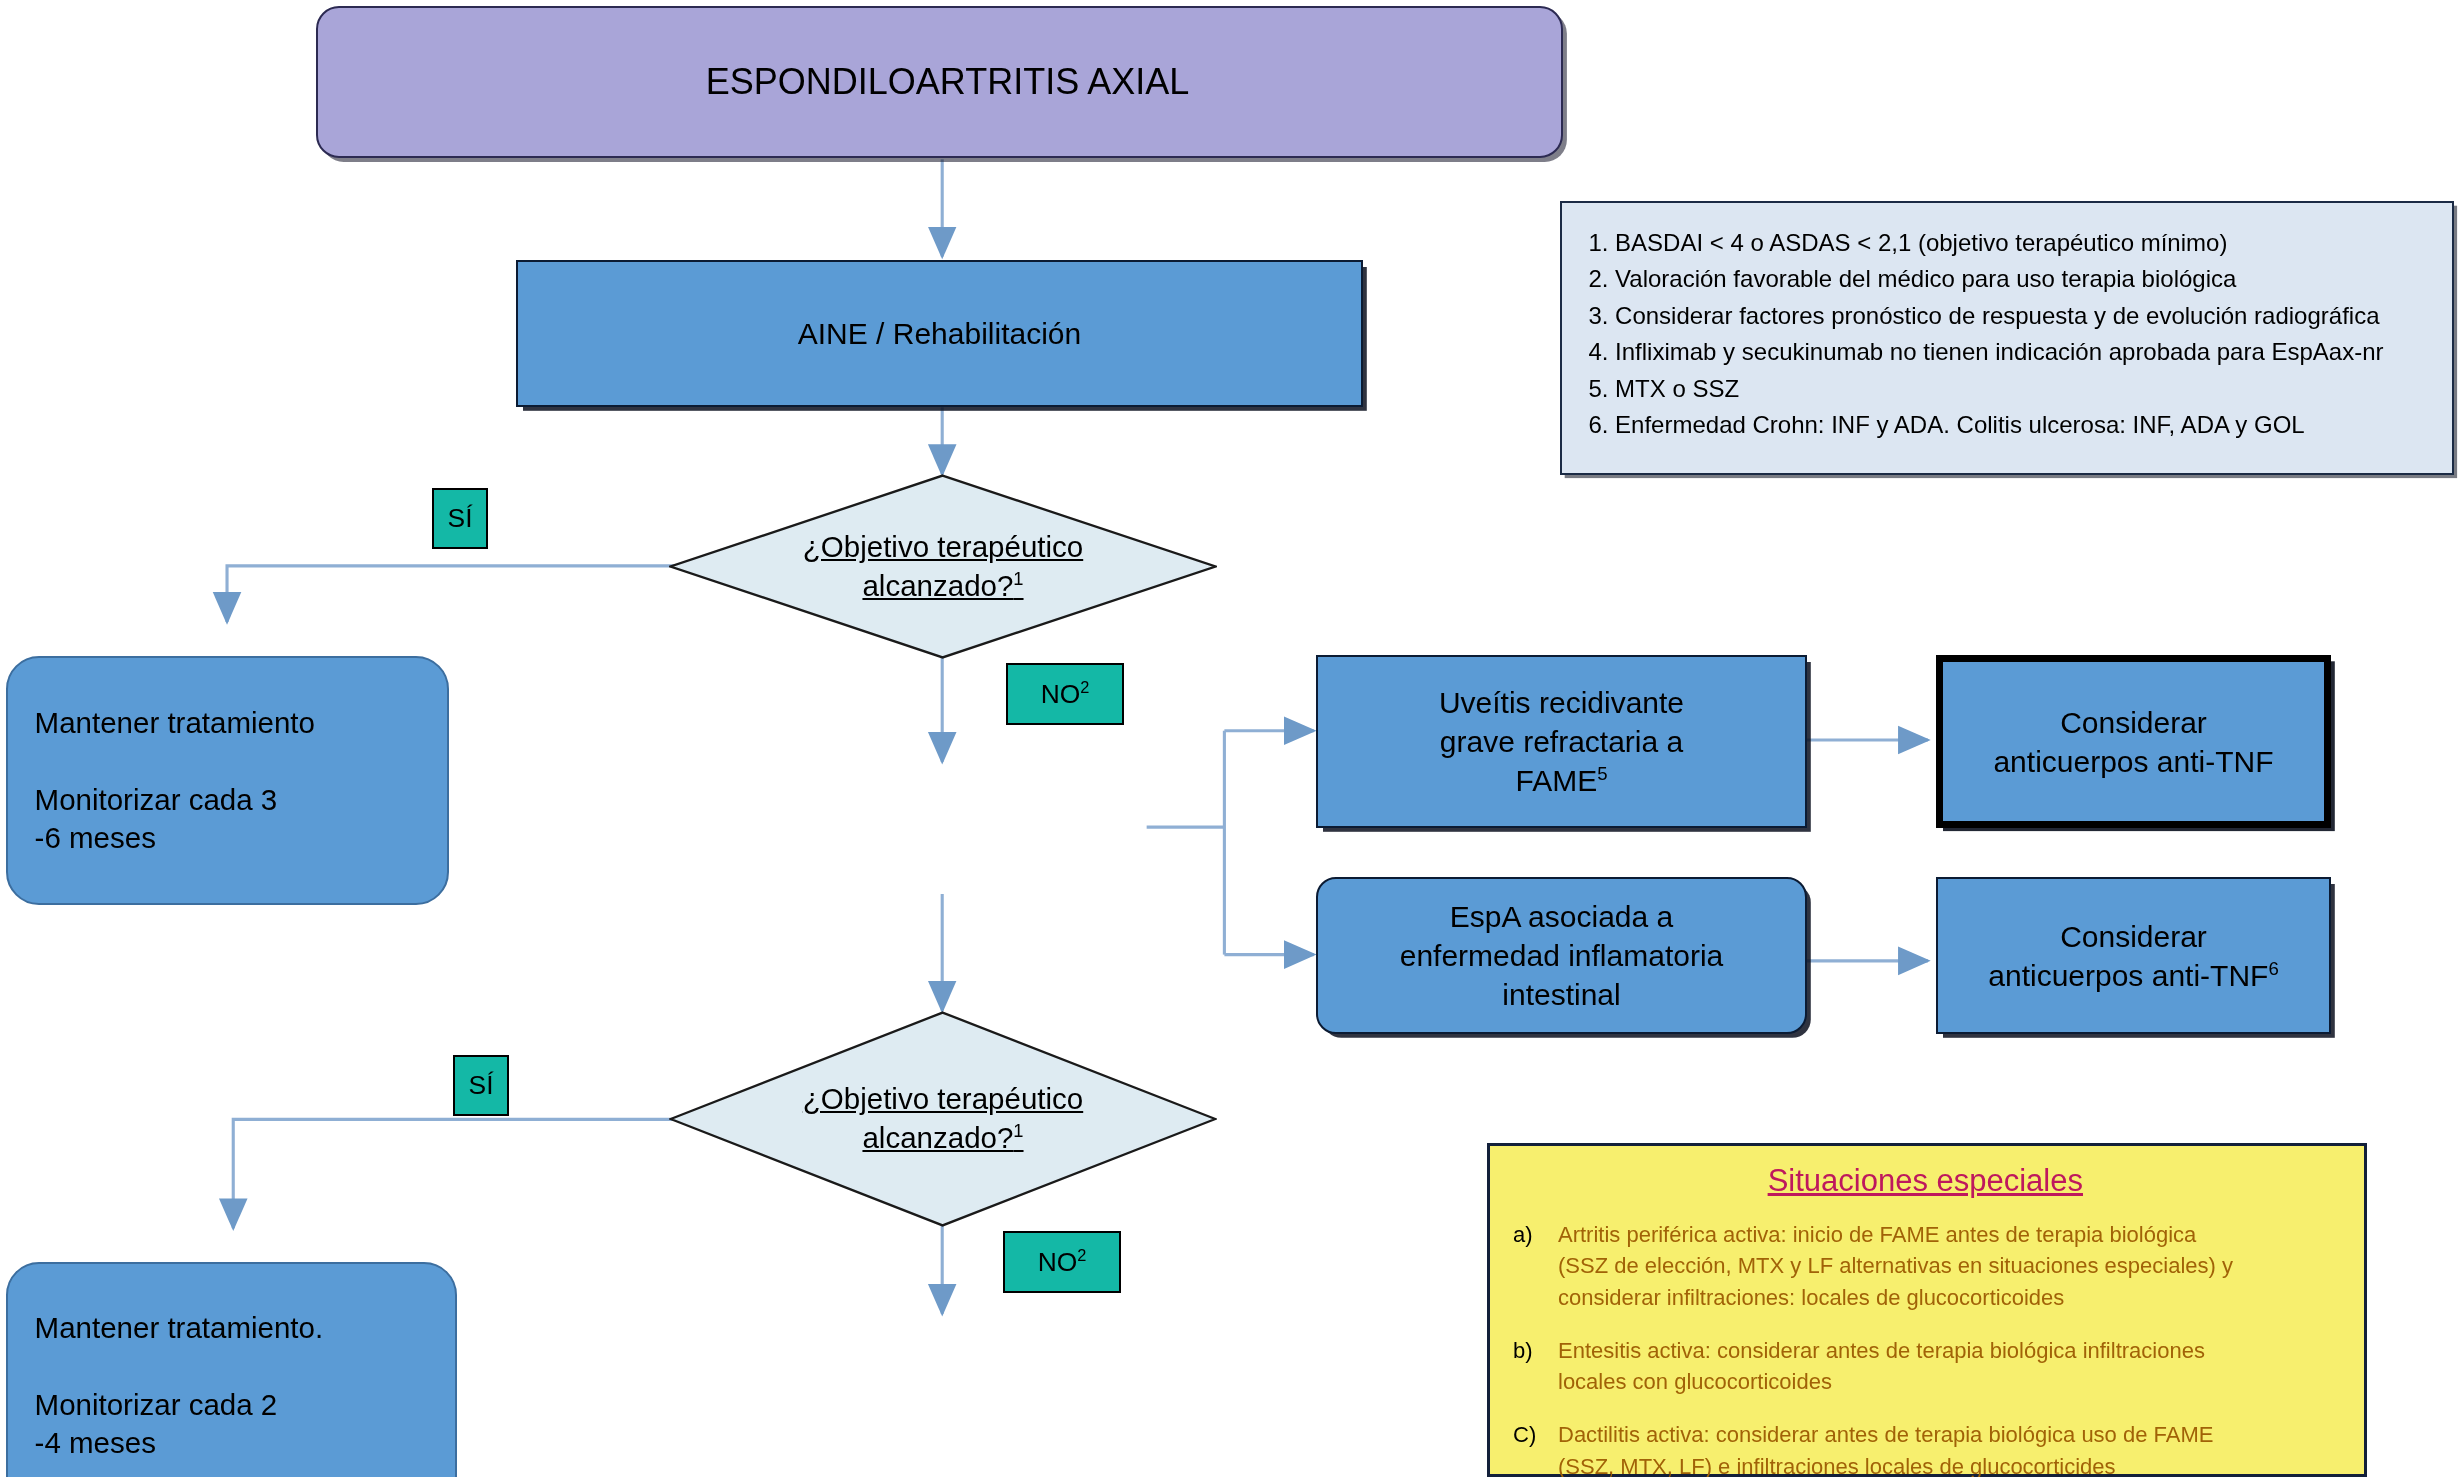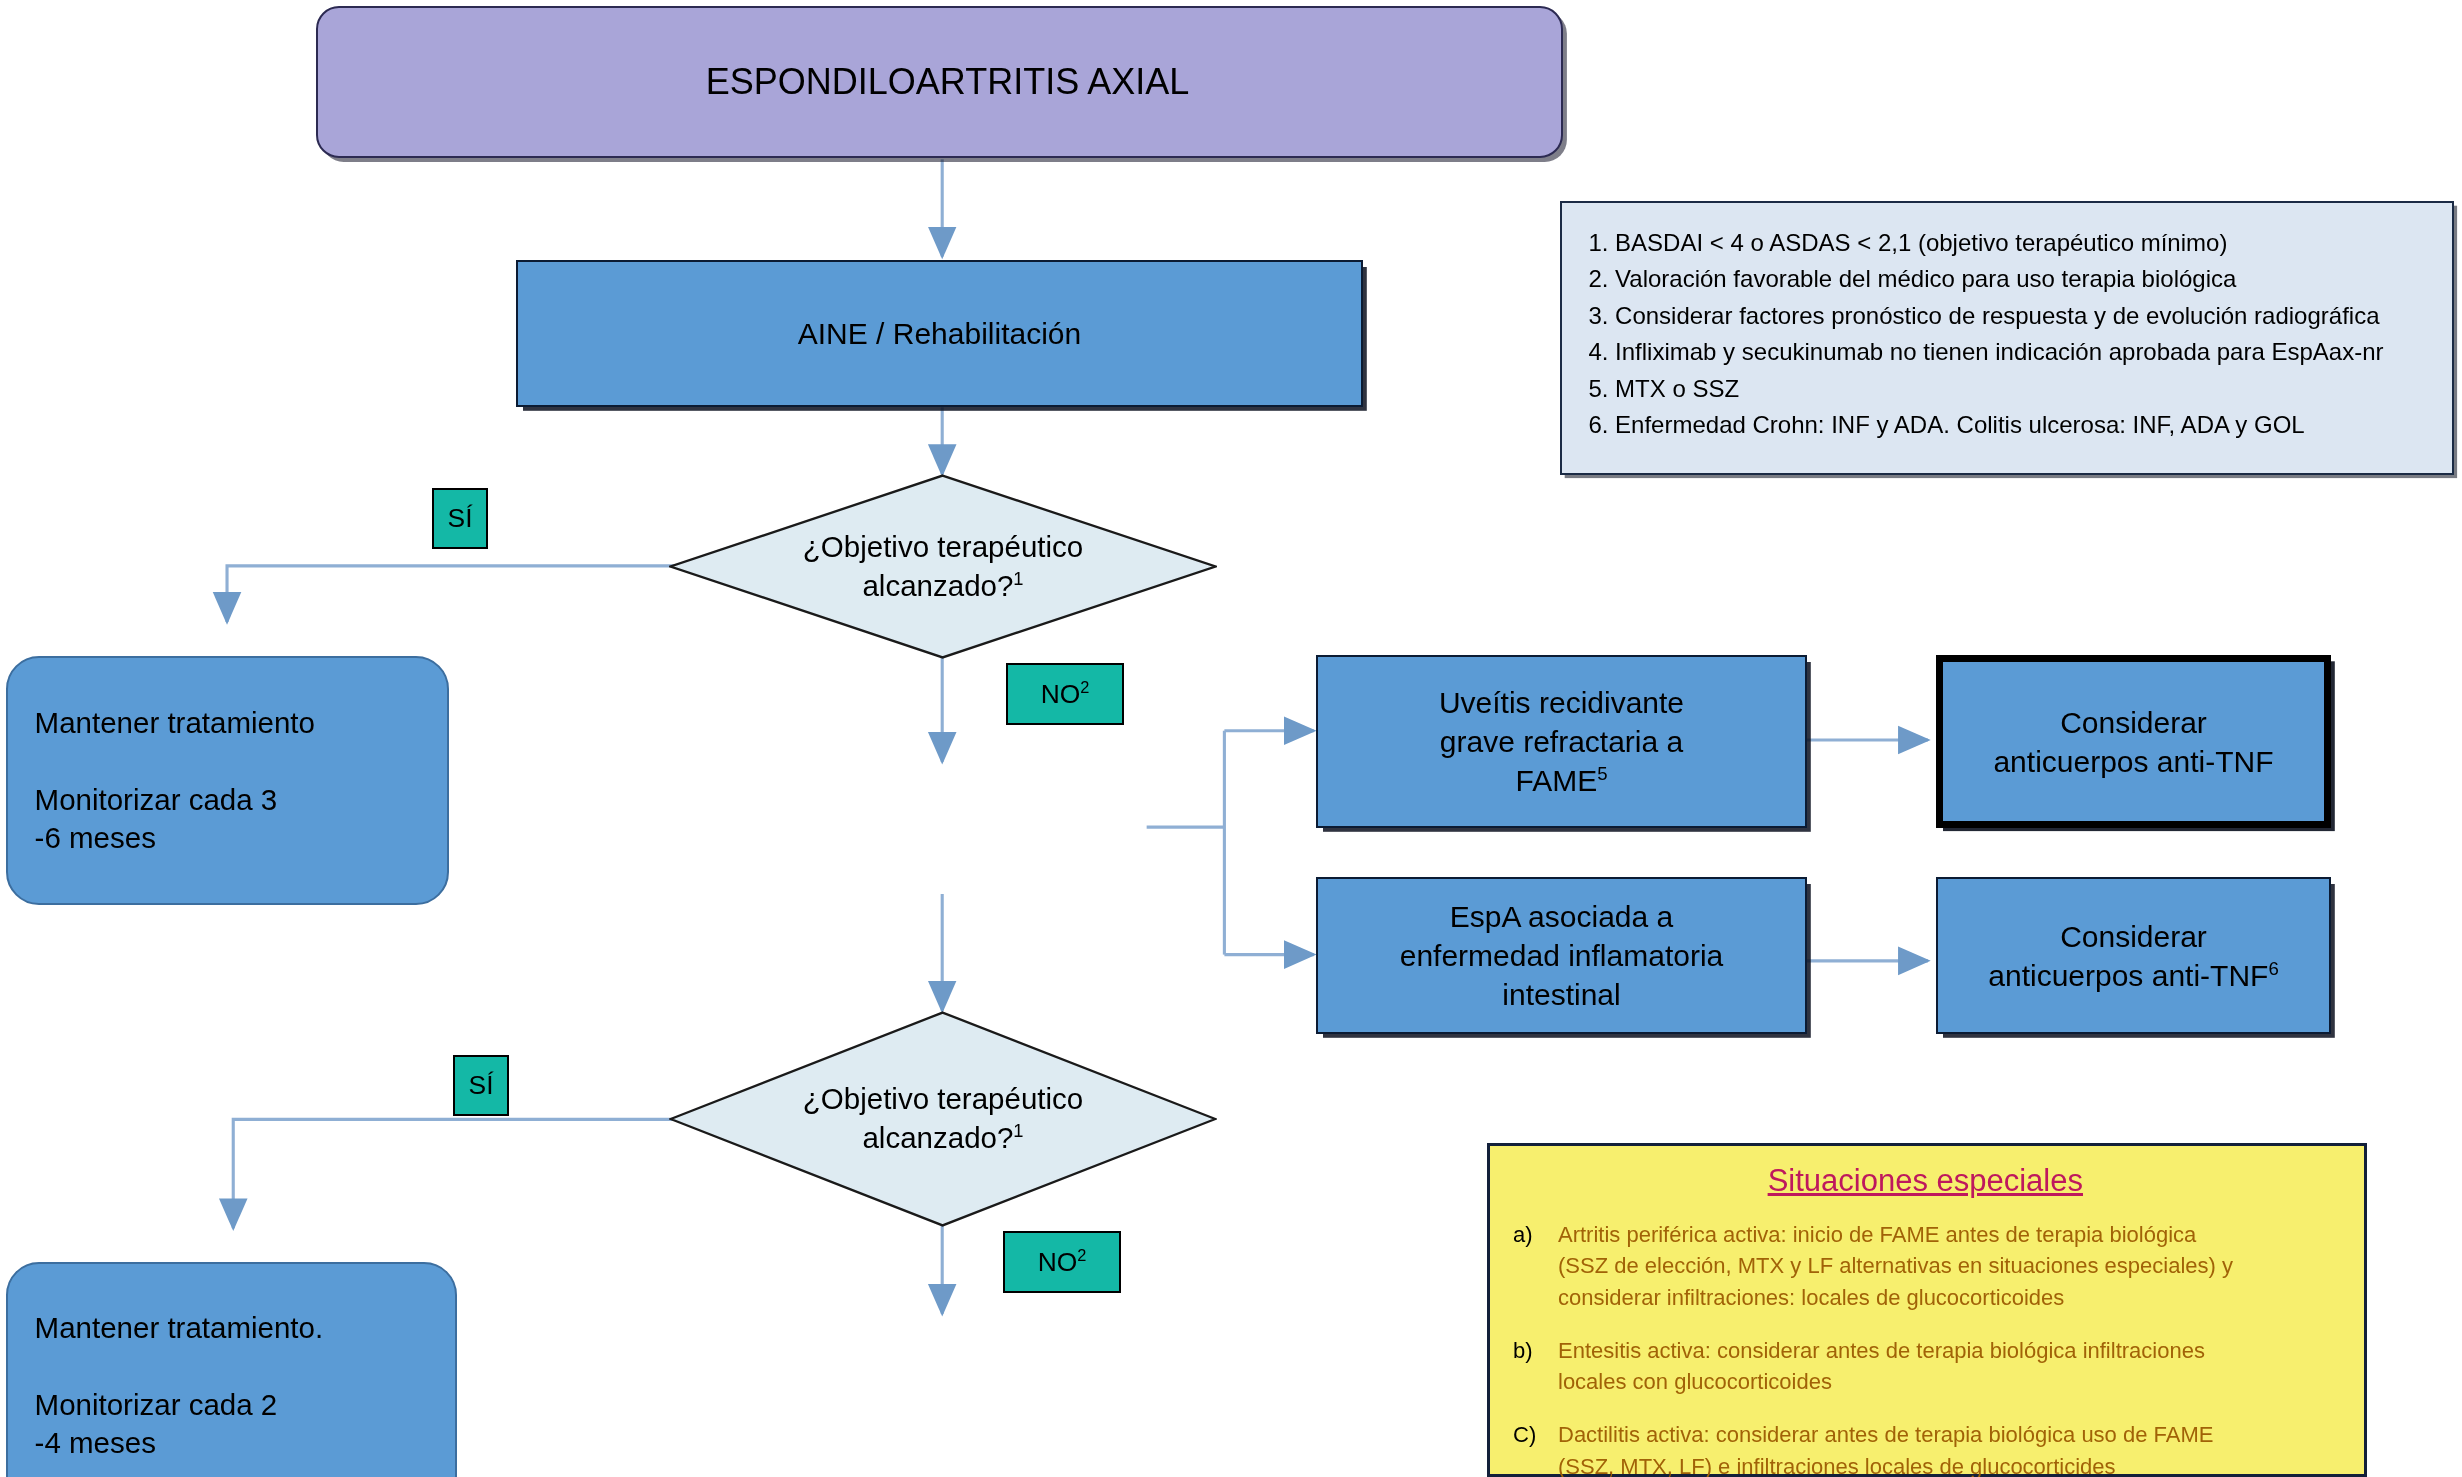--- a/index.html
+++ b/index.html
@@ -43,21 +43,21 @@
     margin-top:34px;
   }
   .round .txt{padding:0 0 0 26.4px;}
 
   
   .diamond{background:transparent;}
   .diamond svg{position:absolute;left:0;top:0;}
   .diamond .dtxt{
     position:absolute;left:0;top:0;width:100%;height:100%;
     display:flex;align-items:center;justify-content:center;text-align:center;
-    font-size:29.5px;line-height:1.32;color:#000;
+    font-size:29.5px;line-height:1.32;color:#000;text-decoration:underline;
   }
 
   
   .tag{
     position:absolute;background:#14b8a6;border:2.3px solid #000;
     display:flex;align-items:center;justify-content:center;
     font-size:26.4px;color:#000;box-sizing:border-box;
   }
 
   
@@ -177,21 +177,21 @@
     </span>
   </div>
 
   <div class="node proc thick" style="left:1936px;top:655px;width:395px;height:173px;">
     <span class="txt">
       <span>Considerar</span><br>
       <span>anticuerpos anti-TNF</span>
     </span>
   </div>
 
-  <div class="node proc" style="left:1316px;top:877px;width:491px;height:157px;">
+  <div class="node proc" style="left:1316px;top:877px;width:491px;height:157px;border-radius:20px;">
     <span class="txt">
       <span>EspA asociada a</span><br>
       <span>enfermedad inflamatoria</span><br>
       <span>intestinal</span>
     </span>
   </div>
 
   <div class="node proc" style="left:1936px;top:877px;width:395px;height:157px;">
     <span class="txt">
       <span>Considerar</span><br>

